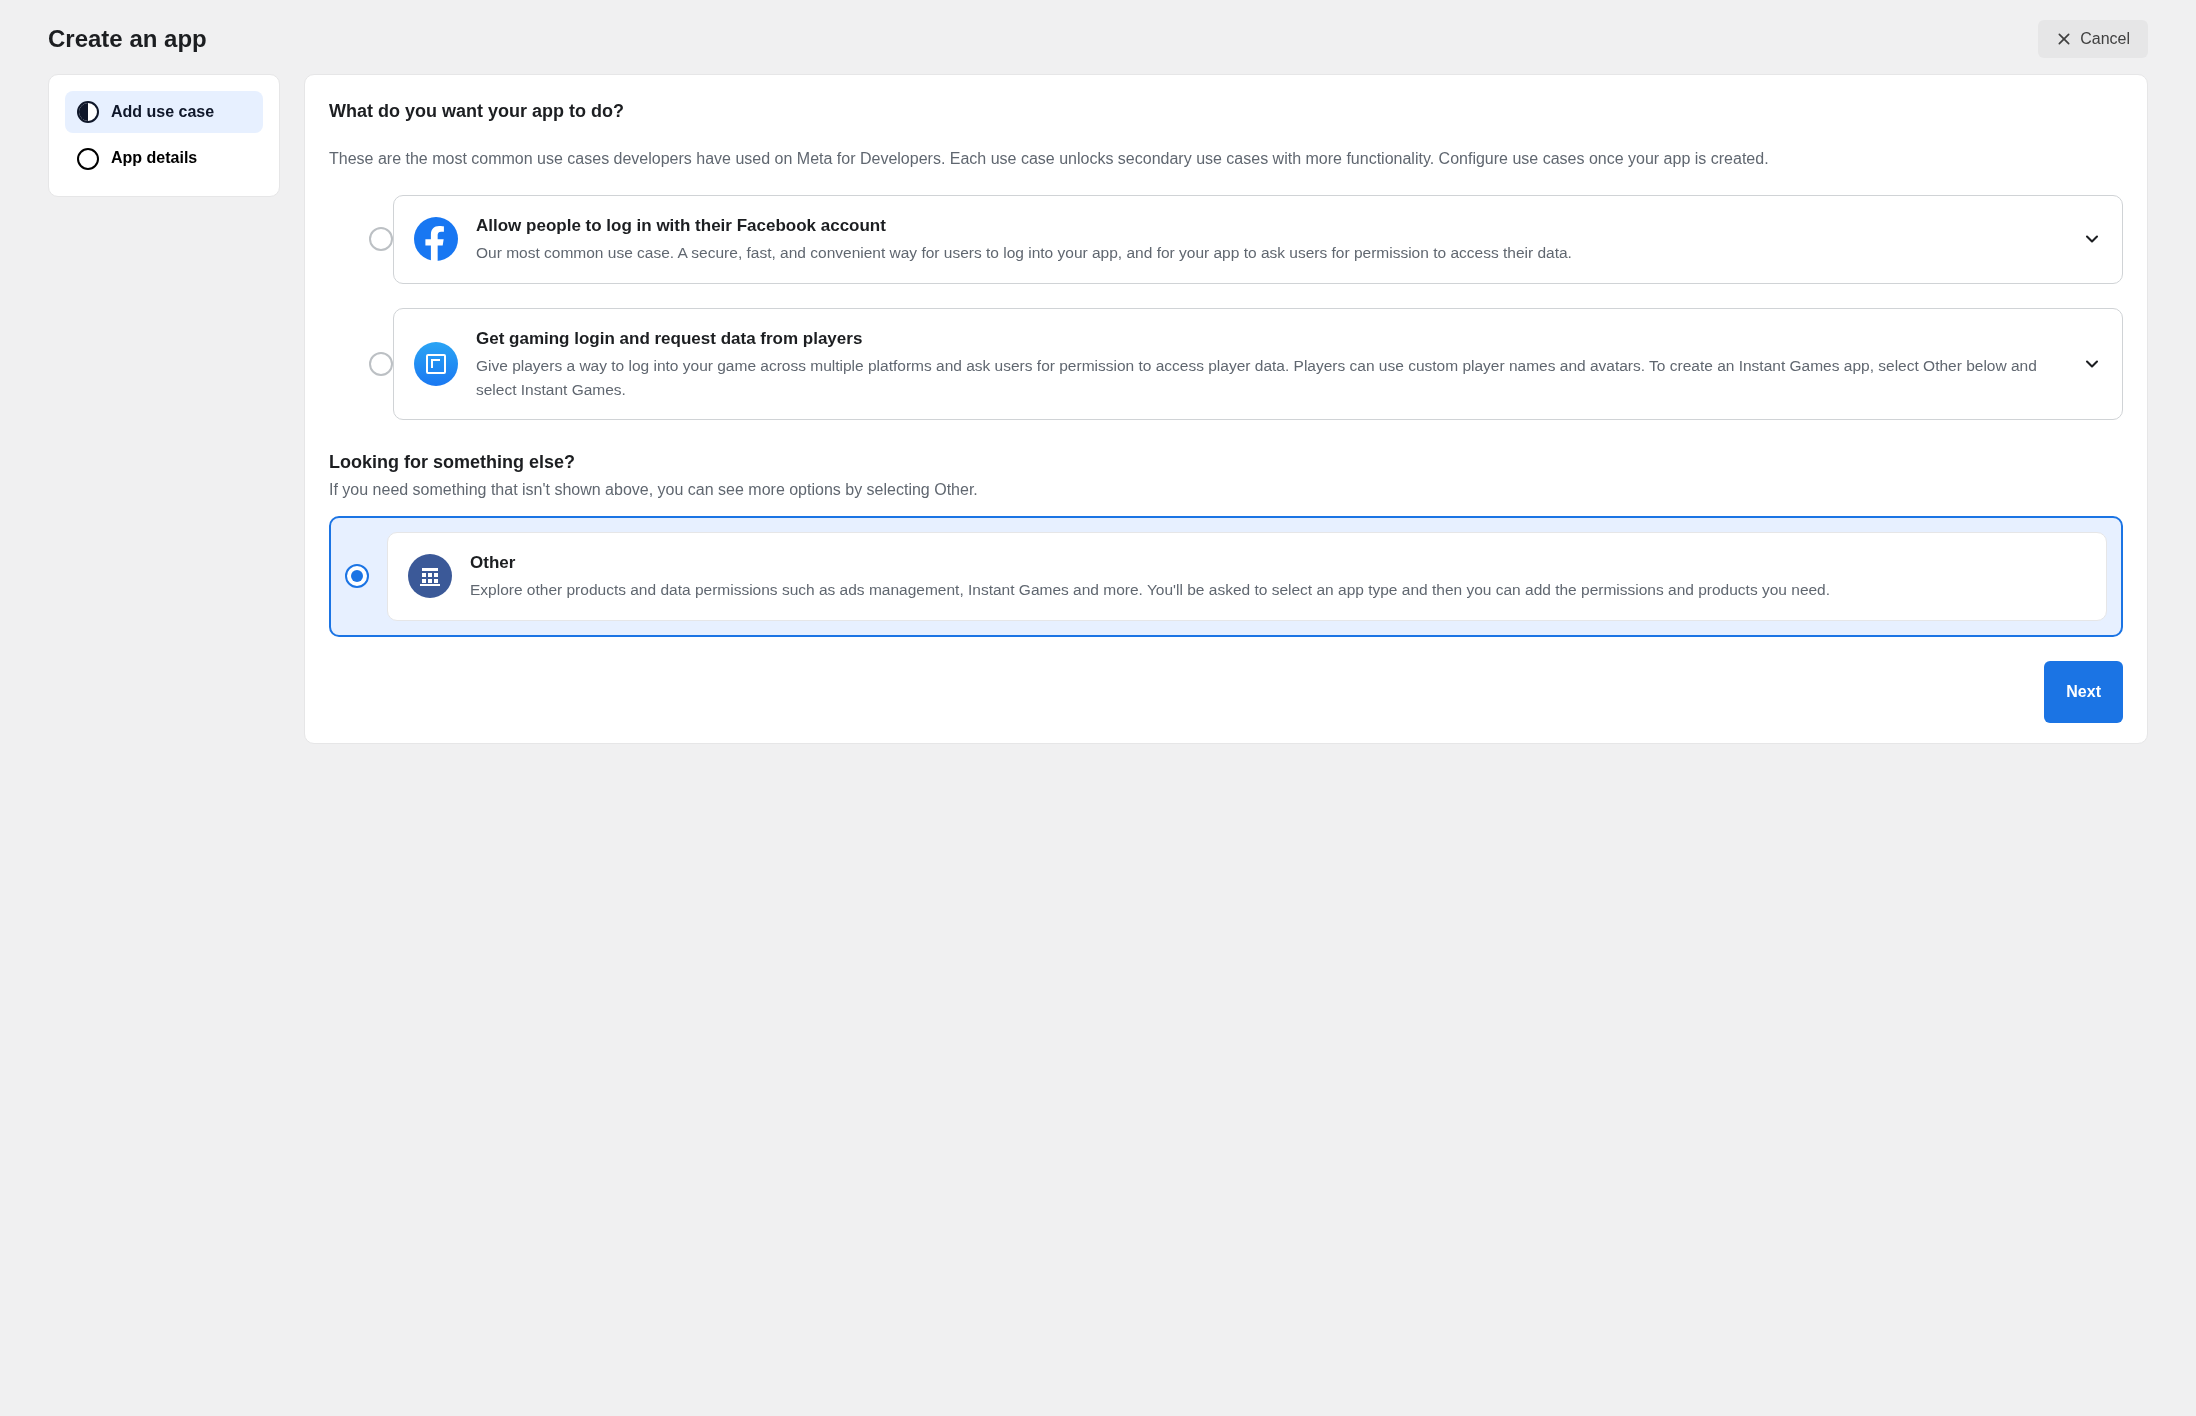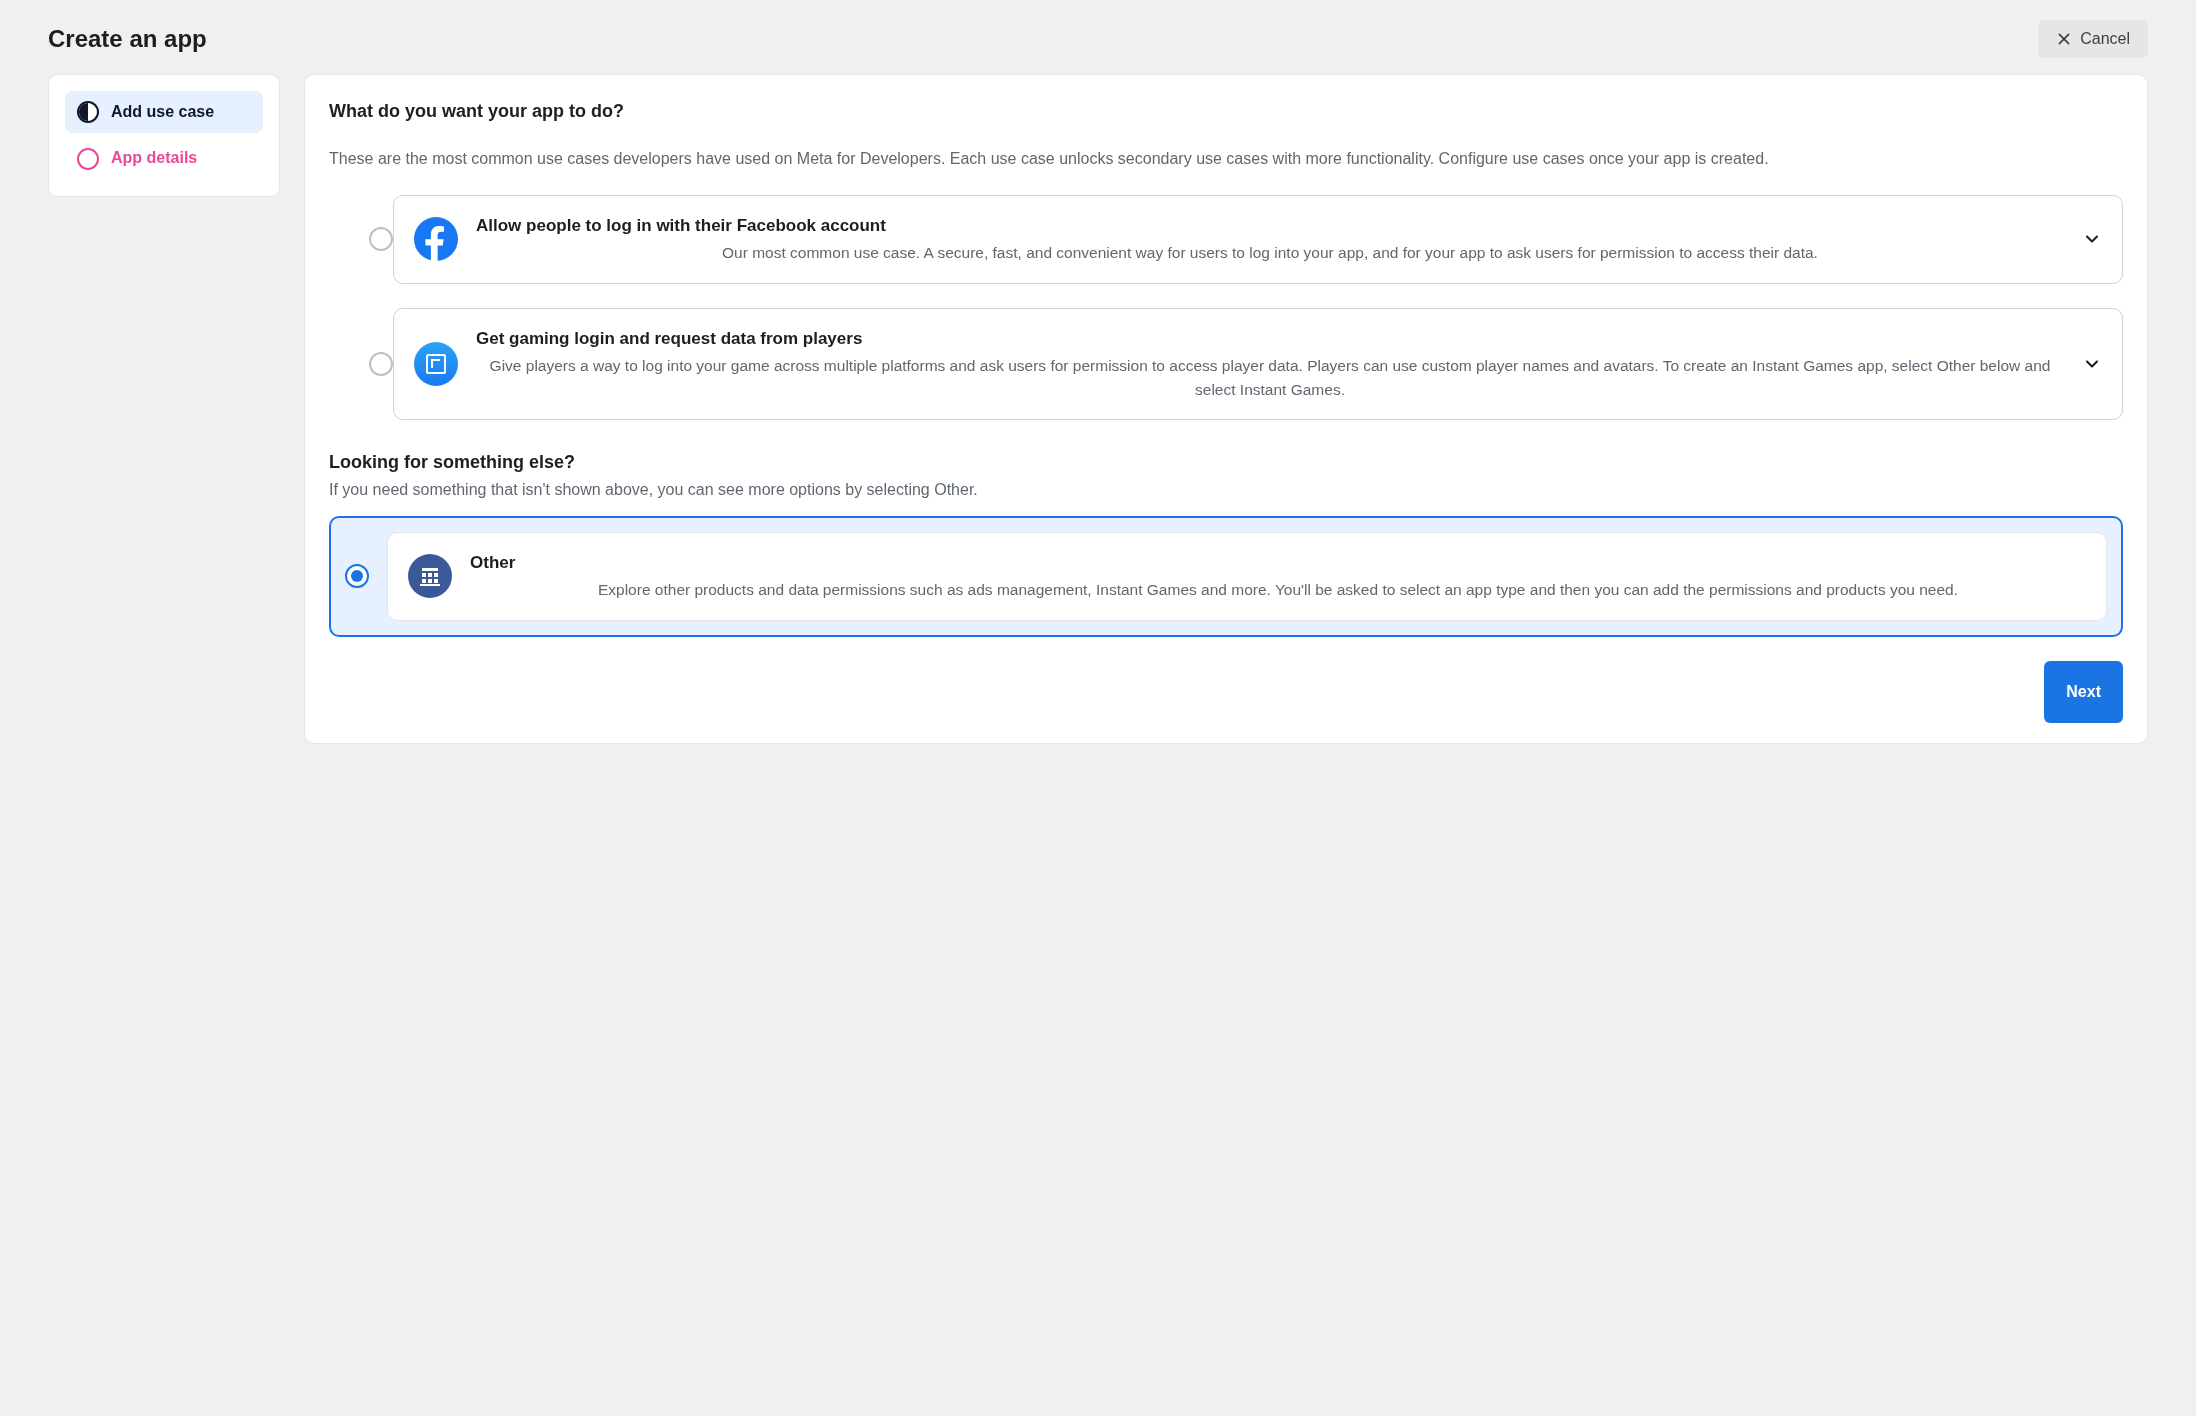--- a/index.html
+++ b/index.html
@@ -68,21 +68,21 @@
     border-radius: 8px;
     font-size: 16px;
     font-weight: 600;
     cursor: default;
   }
   .step.active {
     background: #e7f0ff;
     color: #0f172a;
   }
   .step.inactive {
-    color: #ec4899;
+    color: #000000;
   }
   .step-circle {
     width: 22px; height: 22px;
     border-radius: 50%;
     border: 2px solid currentColor;
     display: inline-block;
     position: relative;
     flex-shrink: 0;
     background: #fff;
   }
@@ -169,21 +169,20 @@
   .card-title {
     font-size: 17px;
     font-weight: 700;
     margin-bottom: 4px;
     color: #1c1e21;
   }
   .card-desc {
     color: #606770;
     font-size: 15.5px;
     line-height: 1.5;
-    text-align: center;
   }
   .chevron {
     width: 20px; height: 20px;
     color: #1c1e21;
     flex-shrink: 0;
   }
 
   .selected-block {
     margin-top: 4px;
     border: 2px solid #1b74e4;

